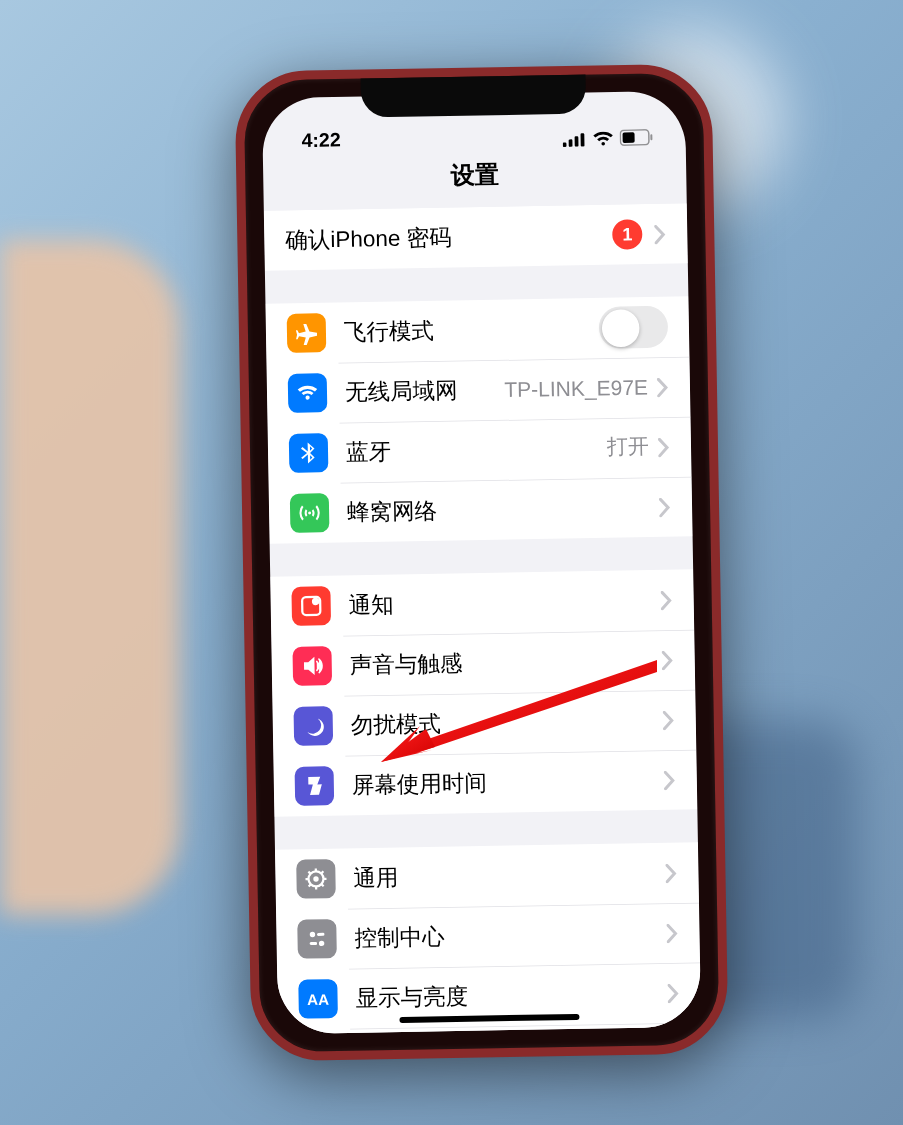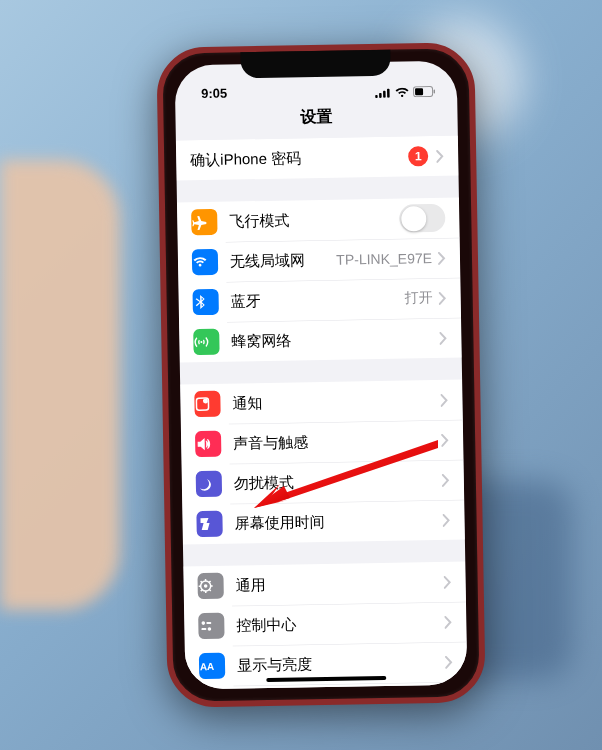--- a/index.html
+++ b/index.html
@@ -106,20 +106,21 @@
     transform: scaleY(0.5);
   }
   .row-noicon + .row-noicon::before, .group .row:first-child::before { display:none;}
   .icon-box {
     width: 26px;
     height: 26px;
     border-radius: 6px;
     margin-right: 12px;
     display: flex;
     align-items: center;
+    justify-content: center;
     flex-shrink: 0;
   }
   .icon-box svg { width: 16px; height: 16px; }
   .row-label {
     flex: 1;
     font-size: 15px;
     color: #000;
   }
   .row-detail {
     font-size: 14px;
@@ -191,21 +192,21 @@
 
 <div class="bg-blob1"></div>
 <div class="bg-blob2"></div>
 <div class="hand"></div>
 
 <div class="phone-frame">
   <div class="notch"></div>
   <div class="screen">
 
     <div class="status-bar">
-      <span>9:05</span>
+      <span>4:22</span>
       <span class="status-right">
         <span class="signal">
           <svg width="16" height="10" viewBox="0 0 16 10">
               <rect x="0" y="7" width="2.5" height="3" rx="0.8" fill="#000"></rect>
               <rect x="4" y="5" width="2.5" height="5" rx="0.8" fill="#000"></rect>
               <rect x="8" y="3" width="2.5" height="7" rx="0.8" fill="#000"></rect>
               <rect x="12" y="1" width="2.5" height="9" rx="0.8" fill="#000"></rect>
             </svg>
         </span>
         <span class="wifi">

